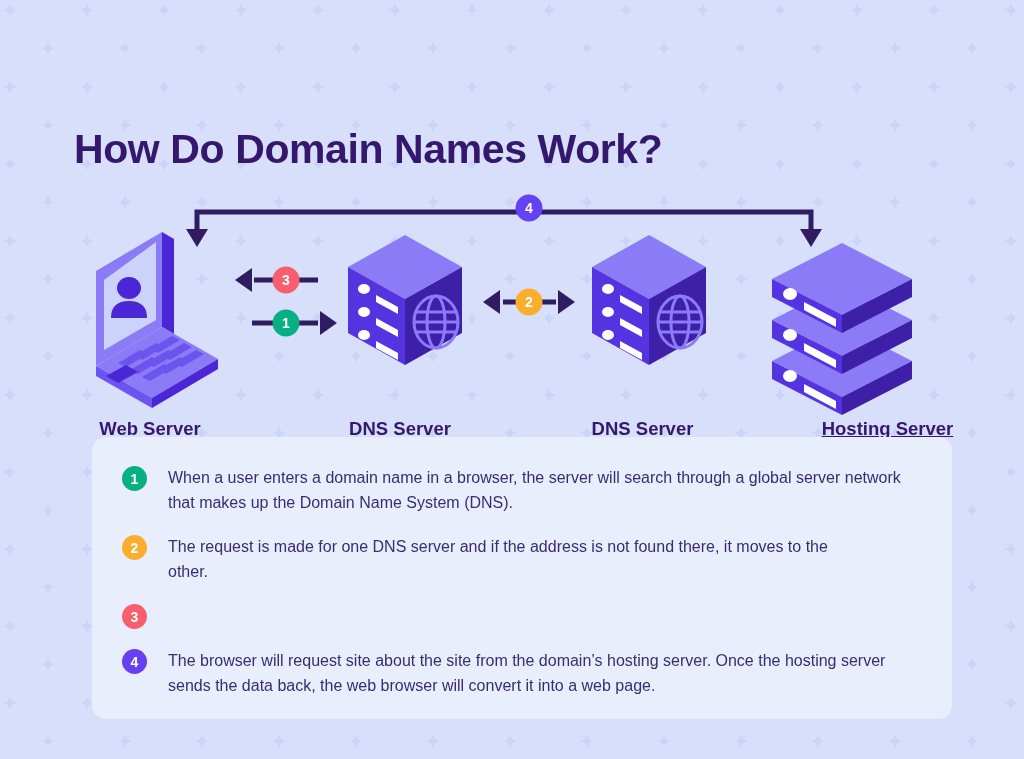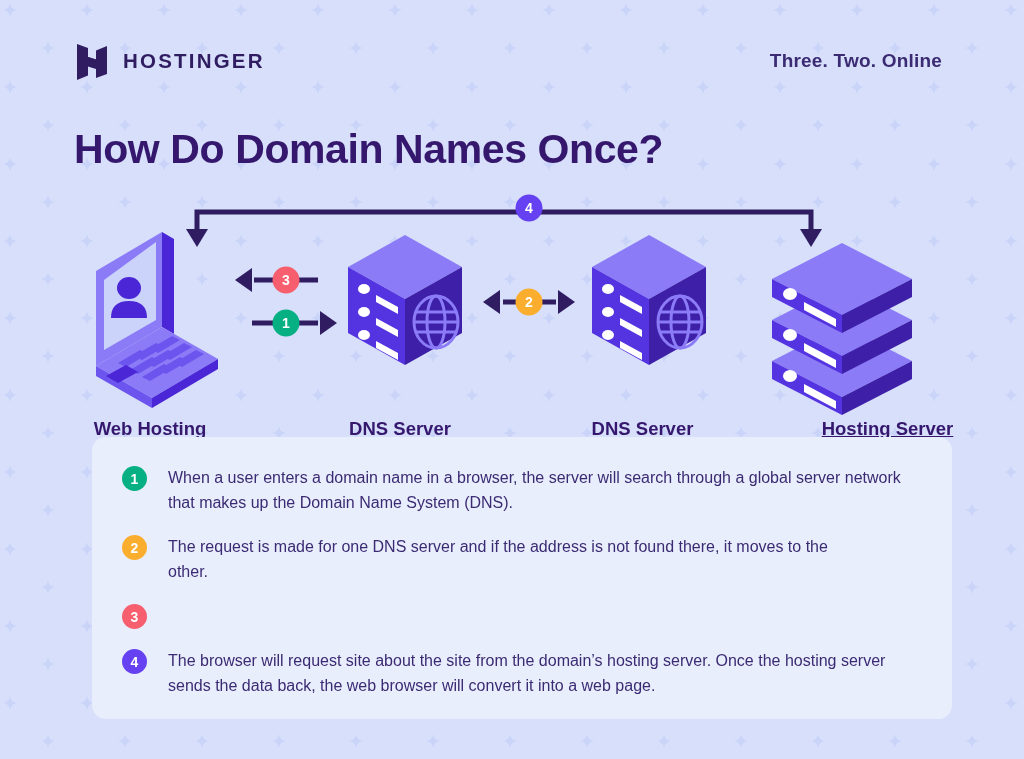--- a/index.html
+++ b/index.html
@@ -95,32 +95,22 @@
     <pattern id="sparkgrid" width="77" height="77" patternUnits="userSpaceOnUse">
       <use href="#spark" x="10" y="10"></use>
       <use href="#spark" x="48" y="48"></use>
     </pattern>
   </defs>
   <rect x="0" y="0" width="1024" height="759" fill="url(#sparkgrid)"></rect>
 </svg>
 
 <div class="stage">
 
-  <div class="header">
-    <div class="brand">
-      <svg class="brand-mark" viewBox="0 0 34 38">
-        <path d="M2 2 L13 6 L13 15 L21 17.5 L21 8.5 L32 4 L32 32 L21 36 L21 27 L13 24.5 L13 33.5 L2 38 Z" fill="#2f1c61"></path>
-        <path d="M13 15 L21 17.5 L21 25 L13 22.5 Z" fill="#2f1c61"></path>
-      </svg>
-      <div class="brand-name">HOSTINGER</div>
-    </div>
-    <div class="tagline">Three. Two. Online</div>
-  </div>
-
-  <h1 class="title">How Do Domain Names Once?</h1>
+
+  <h1 class="title">How Do Domain Names Work?</h1>
 
   <div class="diagram">
     <svg width="1024" height="235" viewBox="0 0 1024 235">
 
       <g>
         <path d="M197 27 L197 48 M197 27 L811 27 M811 27 L811 48" stroke="#2f1c61" stroke-width="5" fill="none" stroke-linecap="square"></path>
         <path d="M186 44 L197 62 L208 44 Z" fill="#2f1c61"></path>
         <path d="M800 44 L811 62 L822 44 Z" fill="#2f1c61"></path>
         <circle cx="529" cy="23" r="13.5" fill="#6541f2"></circle>
         <text class="arrow-badge-text" x="529" y="28" text-anchor="middle">4</text>
@@ -241,21 +231,21 @@
         <g fill="#ffffff">
           <ellipse cx="18" cy="51" rx="7" ry="6"></ellipse>
           <path d="M32 59 L64 76 L64 84 L32 67 Z"></path>
         </g>
       </g>
 
     </svg>
   </div>
 
   <div class="nodes">
-    <div class="node-label nl1">Web Hosting</div>
+    <div class="node-label nl1">Web Server</div>
     <div class="node-label nl2">DNS Server</div>
     <div class="node-label nl3">DNS Server</div>
     <div class="node-label nl4">Hosting Server</div>
   </div>
 
   <div class="panel">
 
     <div class="step">
       <div class="badge" style="background:#06b083">1</div>
       <div class="step-text">When a user enters a domain name in a browser, the server will search through a global server network that makes up the Domain Name System (DNS).</div>

